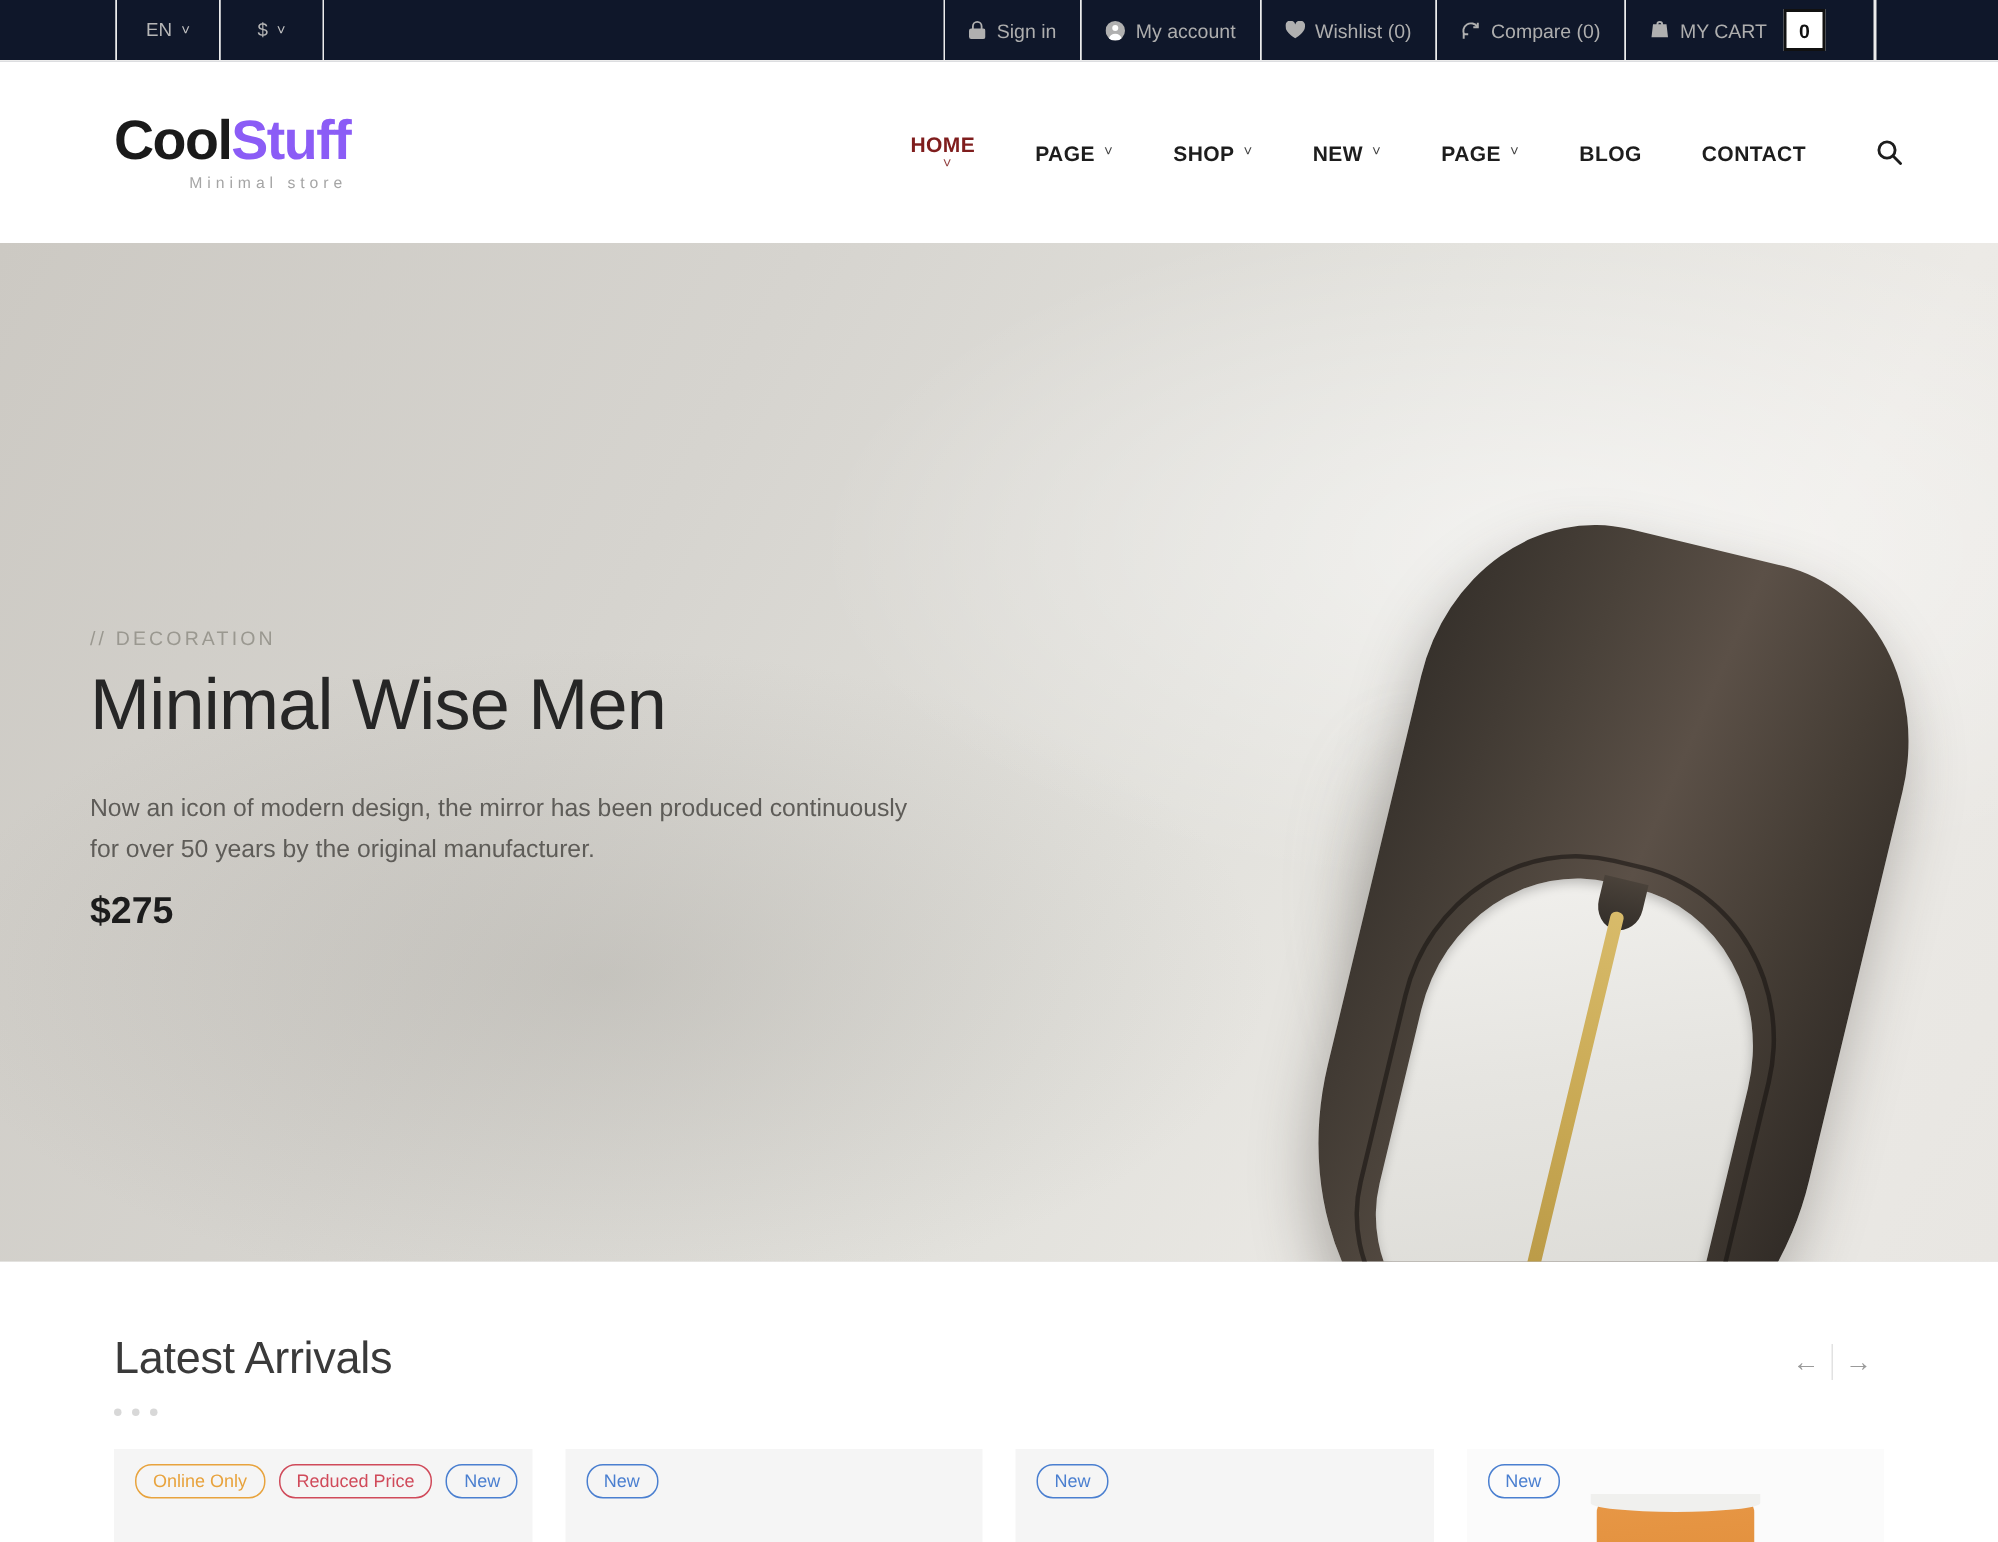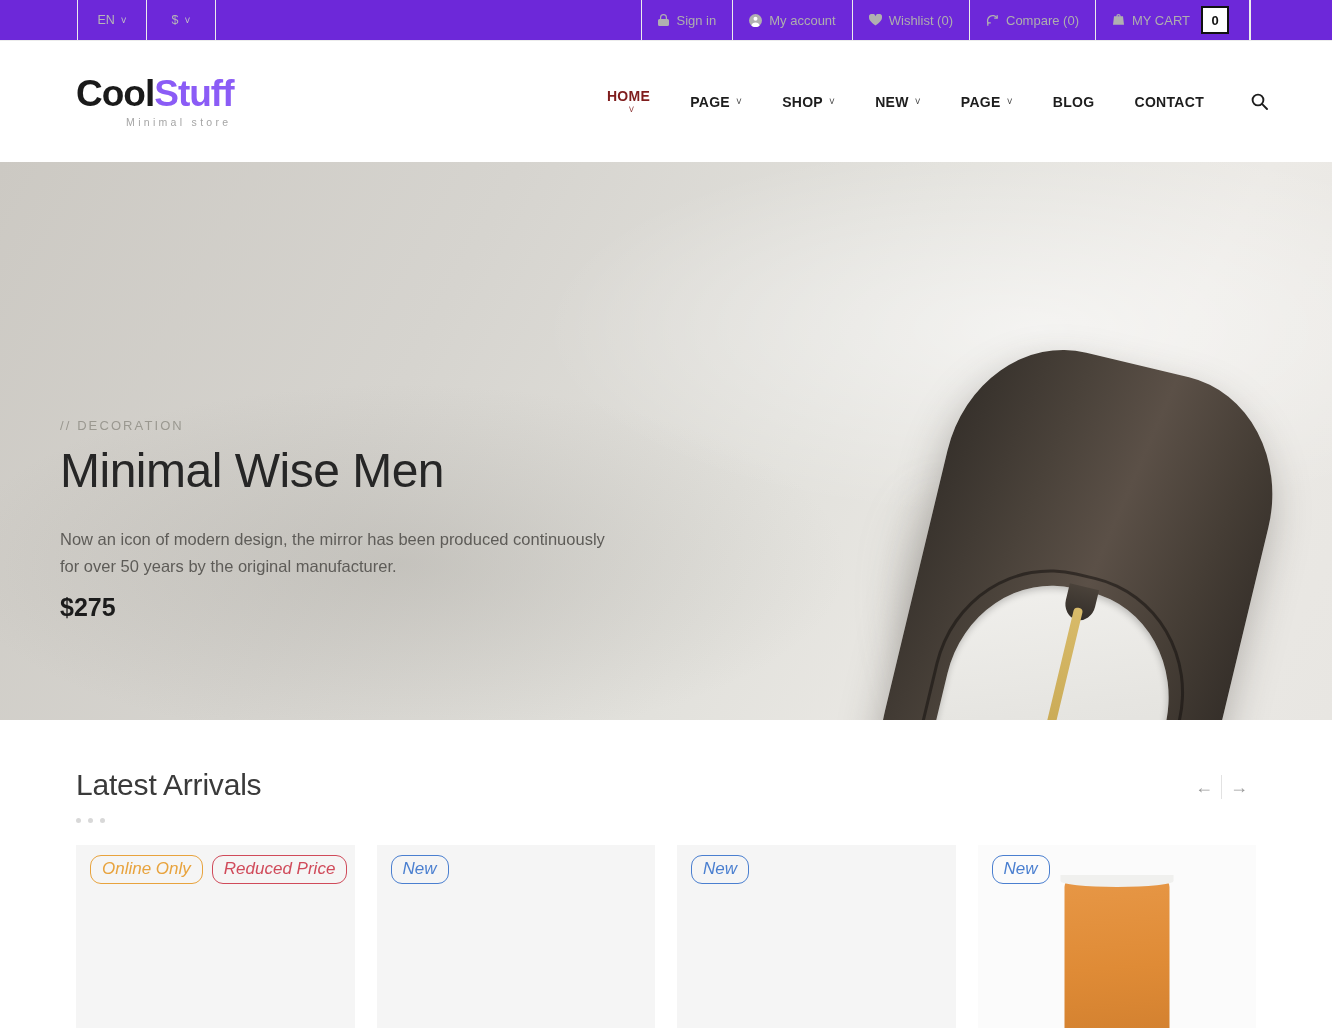--- a/index.html
+++ b/index.html
@@ -9,21 +9,21 @@
     background: #ffffff;
     overflow: hidden;
   }
 
   
   .topbar {
     height: 41px;
     border-bottom: 1px solid #ececec;
     display: flex;
     align-items: stretch;
-    background: #6d28d9;
+    background: #0f172a;
   }
   .tb-spacer { width: 78px; border-right: 1px solid #ececec; }
   .tb-flex { flex: 1 1 auto; }
   .tb-cell {
     display: flex; align-items: center; justify-content: center;
     padding: 0 16px;
     font-size: 12.5px;
     color: #b6b6b6;
     border-right: 1px solid #ececec;
     border-left: 1px solid #ececec;
@@ -34,21 +34,21 @@
   .tb-lang { width: 70px; }
   .tb-curr { width: 70px; }
   .tb-cell .tb-ico {
     margin-right: 7px;
     display: inline-flex; align-items: center;
     color: #b0b0b0;
   }
   .chev { margin-left: 6px; font-size: 10px; color: #c4c4c4; }
   .tb-right { margin-left: auto; display: flex; align-items: stretch; }
   .tb-right .tb-cell { color: #aeaeae; font-size: 13px; }
-  .cart-cell { padding-right: 20px; }
+  .cart-cell { padding-right: 32px; }
   .cart-box {
     margin-left: 11px;
     width: 28px; height: 28px;
     border: 2px solid #111;
     display: flex; align-items: center; justify-content: center;
     font-size: 13px; font-weight: bold; color: #111;
     background: #fff;
   }
   .tb-end { width: 82px; border-left: 1px solid #ececec; }
 
@@ -90,21 +90,21 @@
   .search-btn {
     margin-left: 22px;
     width: 26px; height: 26px;
     display: flex; align-items: center; justify-content: center;
     cursor: pointer;
   }
 
   
   .hero {
     position: relative;
-    height: 558px;
+    height: 679px;
     overflow: hidden;
     background: #d4d2cd;
   }
   .hero-photo {
     position: absolute; inset: 0;
     background:
       radial-gradient(ellipse 60% 55% at 78% 30%, rgba(255,255,255,.55) 0%, rgba(255,255,255,0) 62%),
       radial-gradient(ellipse 48% 46% at 30% 72%, rgba(150,147,140,.30) 0%, rgba(150,147,140,0) 70%),
       linear-gradient(118deg, #ccc9c3 0%, #d6d4cf 32%, #e2e1dc 58%, #eceae6 78%, #e8e6e2 100%);
   }
@@ -235,26 +235,25 @@
     position: relative;
     overflow: hidden;
     cursor: pointer;
   }
   .prod-card.white-bg { background: #fbfbfb; }
   .badges {
     position: absolute; left: 14px; top: 10px;
     display: flex; gap: 9px; z-index: 3;
   }
   .badge {
-    font-size: 17px;
+    font-size: 12px;
     padding: 3px 11px 4px;
     border-radius: 11px;
     background: transparent;
     white-space: nowrap;
-    font-style: italic;
   }
   .badge.online { color: #e8a33d; border: 1px solid #e8a33d; }
   .badge.reduced { color: #d04a5a; border: 1px solid #d04a5a; }
   .badge.new { color: #4a7fd0; border: 1px solid #4a7fd0; }
   .prod-chair {
     position: absolute; left: 50%; top: 34px;
     transform: translateX(-50%);
     width: 105px; height: 160px;
     background: linear-gradient(175deg, #e79746 0%, #df8b36 55%, #d2802f 100%);
     border-radius: 8px 8px 4px 4px;

